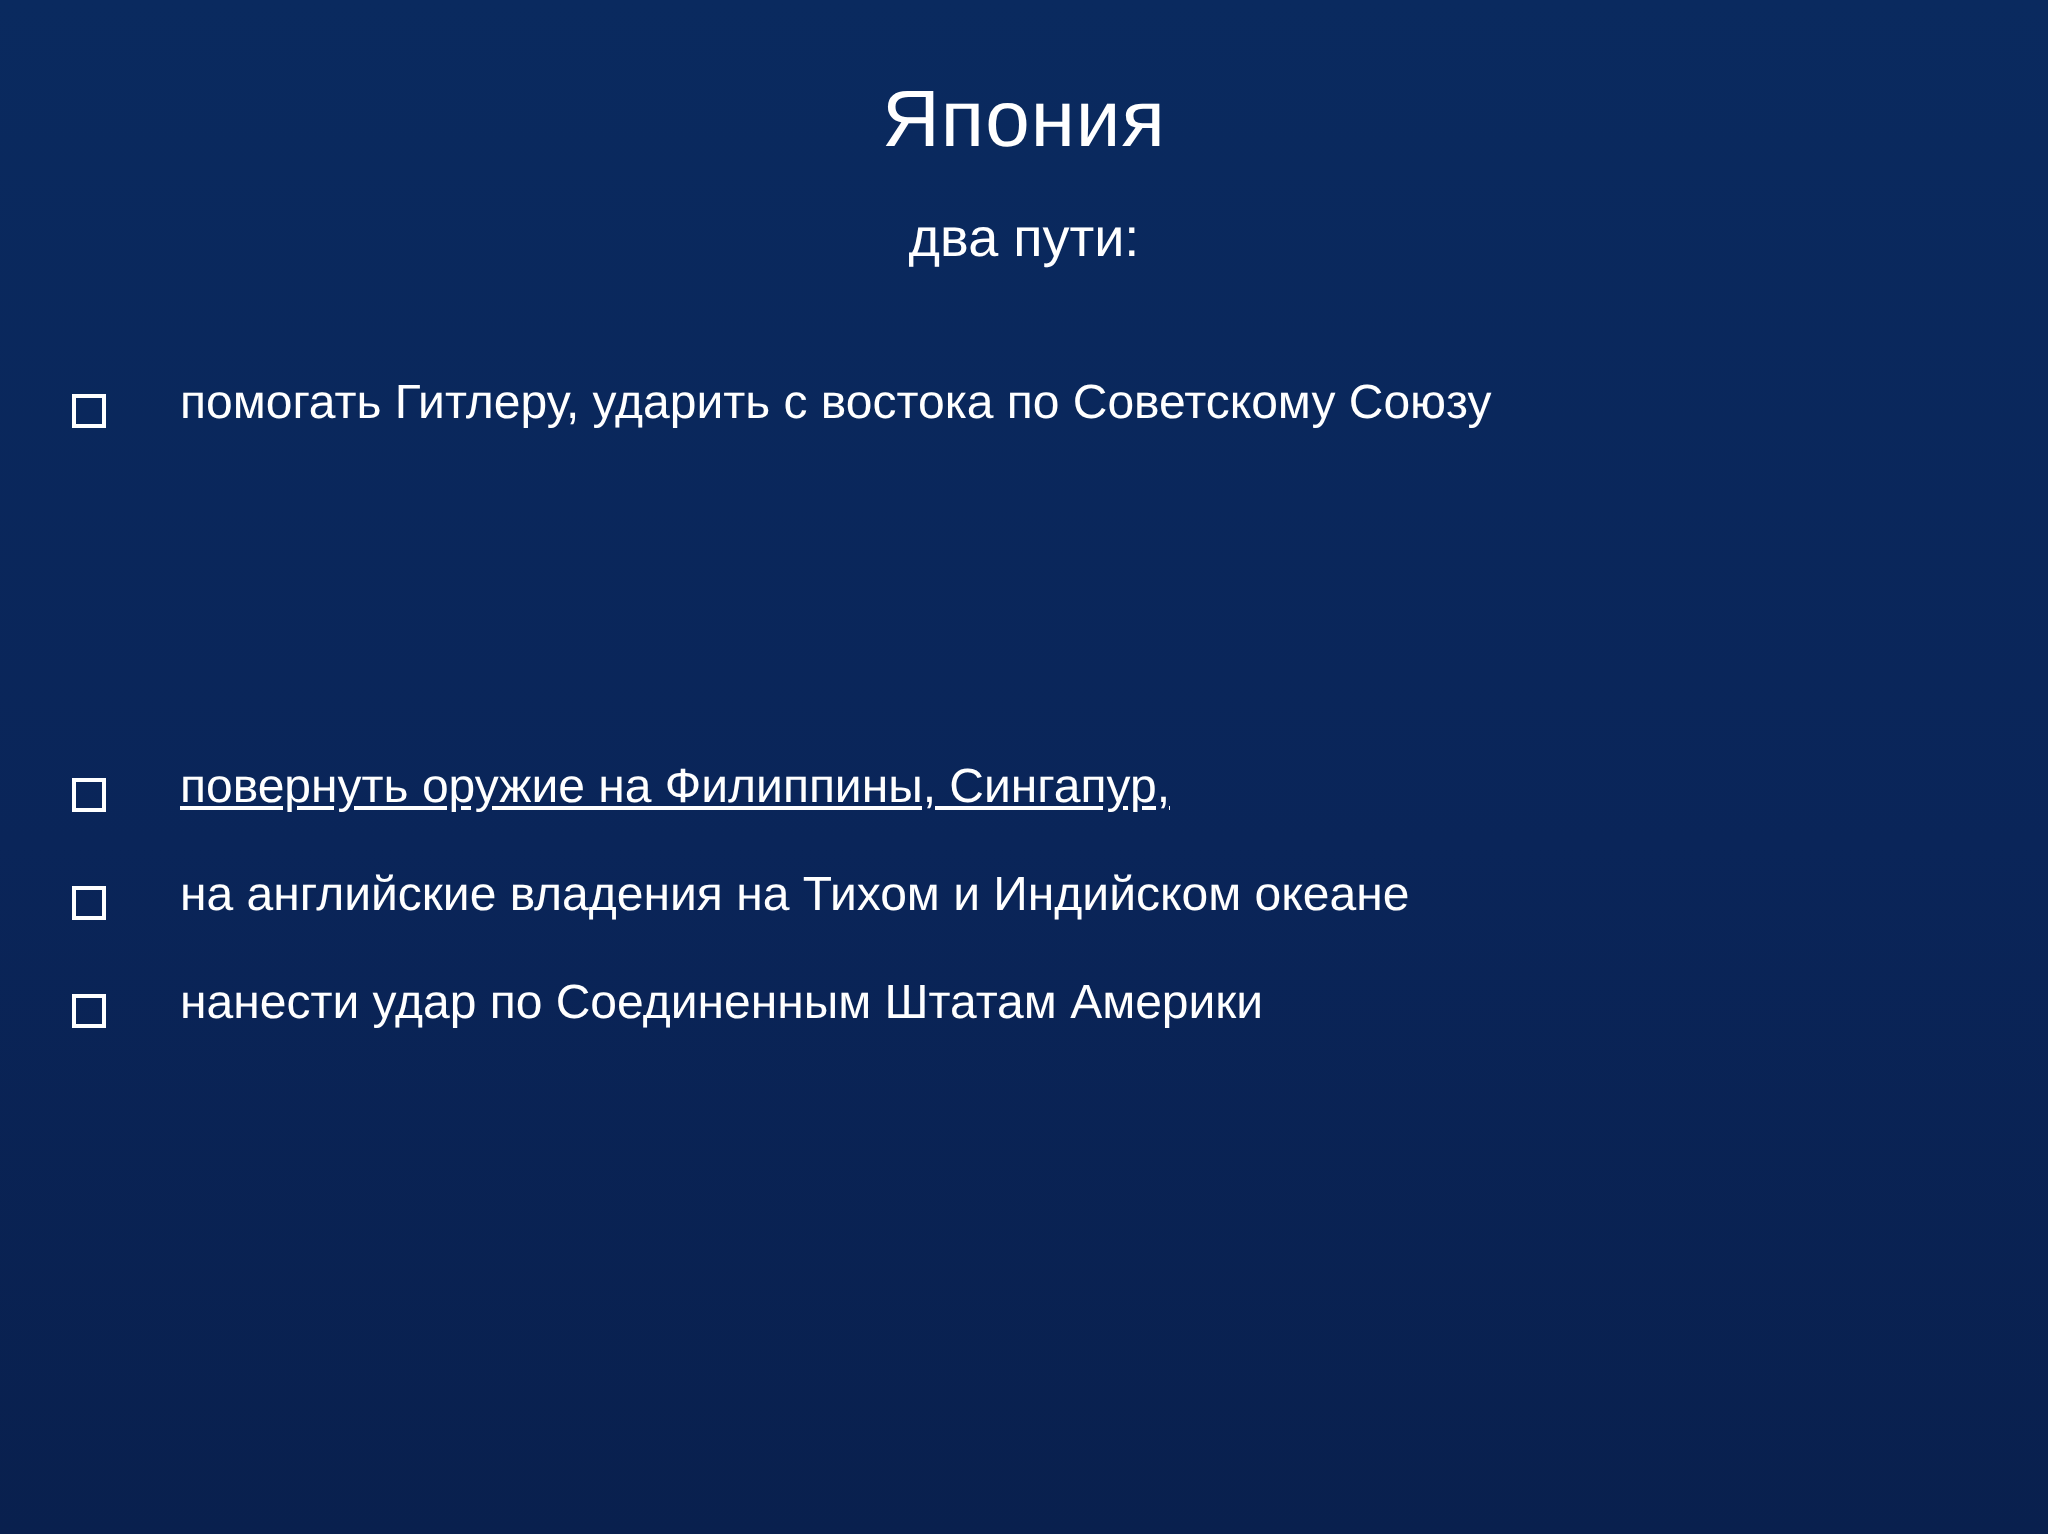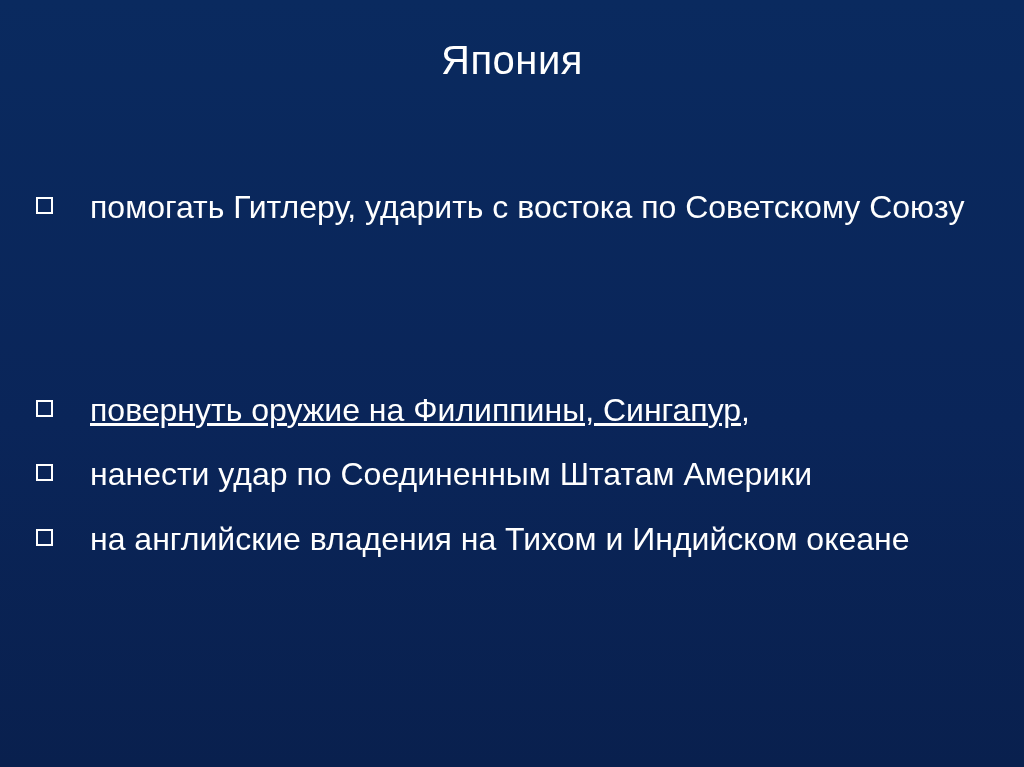--- a/index.html
+++ b/index.html
@@ -42,21 +42,21 @@
     margin: 0;
     padding: 0;
     list-style: none;
     position: absolute;
     left: 28px;
     right: 28px;
     top: 186px;
   }
   .bullet {
     position: relative;
-    font-size: 32px;
+    font-size: 24px;
     line-height: 1.33;
     color: #ffffff;
     padding-left: 62px;
     margin: 0;
   }
   .bullet .box {
     position: absolute;
     left: 8px;
     top: 11px;
     width: 17px;
@@ -70,33 +70,34 @@
   .b3 { margin-top: 22px; }
   .b4 { margin-top: 22px; }
 </style>
 </head>
 <body>
 
 <div class="slide">
 
   <h1 class="slide-title">Япония</h1>
 
+  <div class="subtitle">два пути:</div>
 
   <ul class="bullets">
     <li class="bullet b1">
       <span class="box"></span>
       <span>помогать Гитлеру, ударить с востока по Советскому Союзу</span>
     </li>
     <li class="bullet b2">
       <span class="box"></span>
       <span>повернуть оружие на Филиппины, Сингапур,</span>
     </li>
+    <li class="bullet b3">
+      <span class="box"></span>
+      <span>на английские владения на Тихом и Индийском океане</span>
+    </li>
     <li class="bullet b4">
       <span class="box"></span>
       <span>нанести удар по Соединенным Штатам Америки</span>
-    </li>
-    <li class="bullet b3">
-      <span class="box"></span>
-      <span>на английские владения на Тихом и Индийском океане</span>
     </li>
   </ul>
 
 </div>
 
 </body></html>

